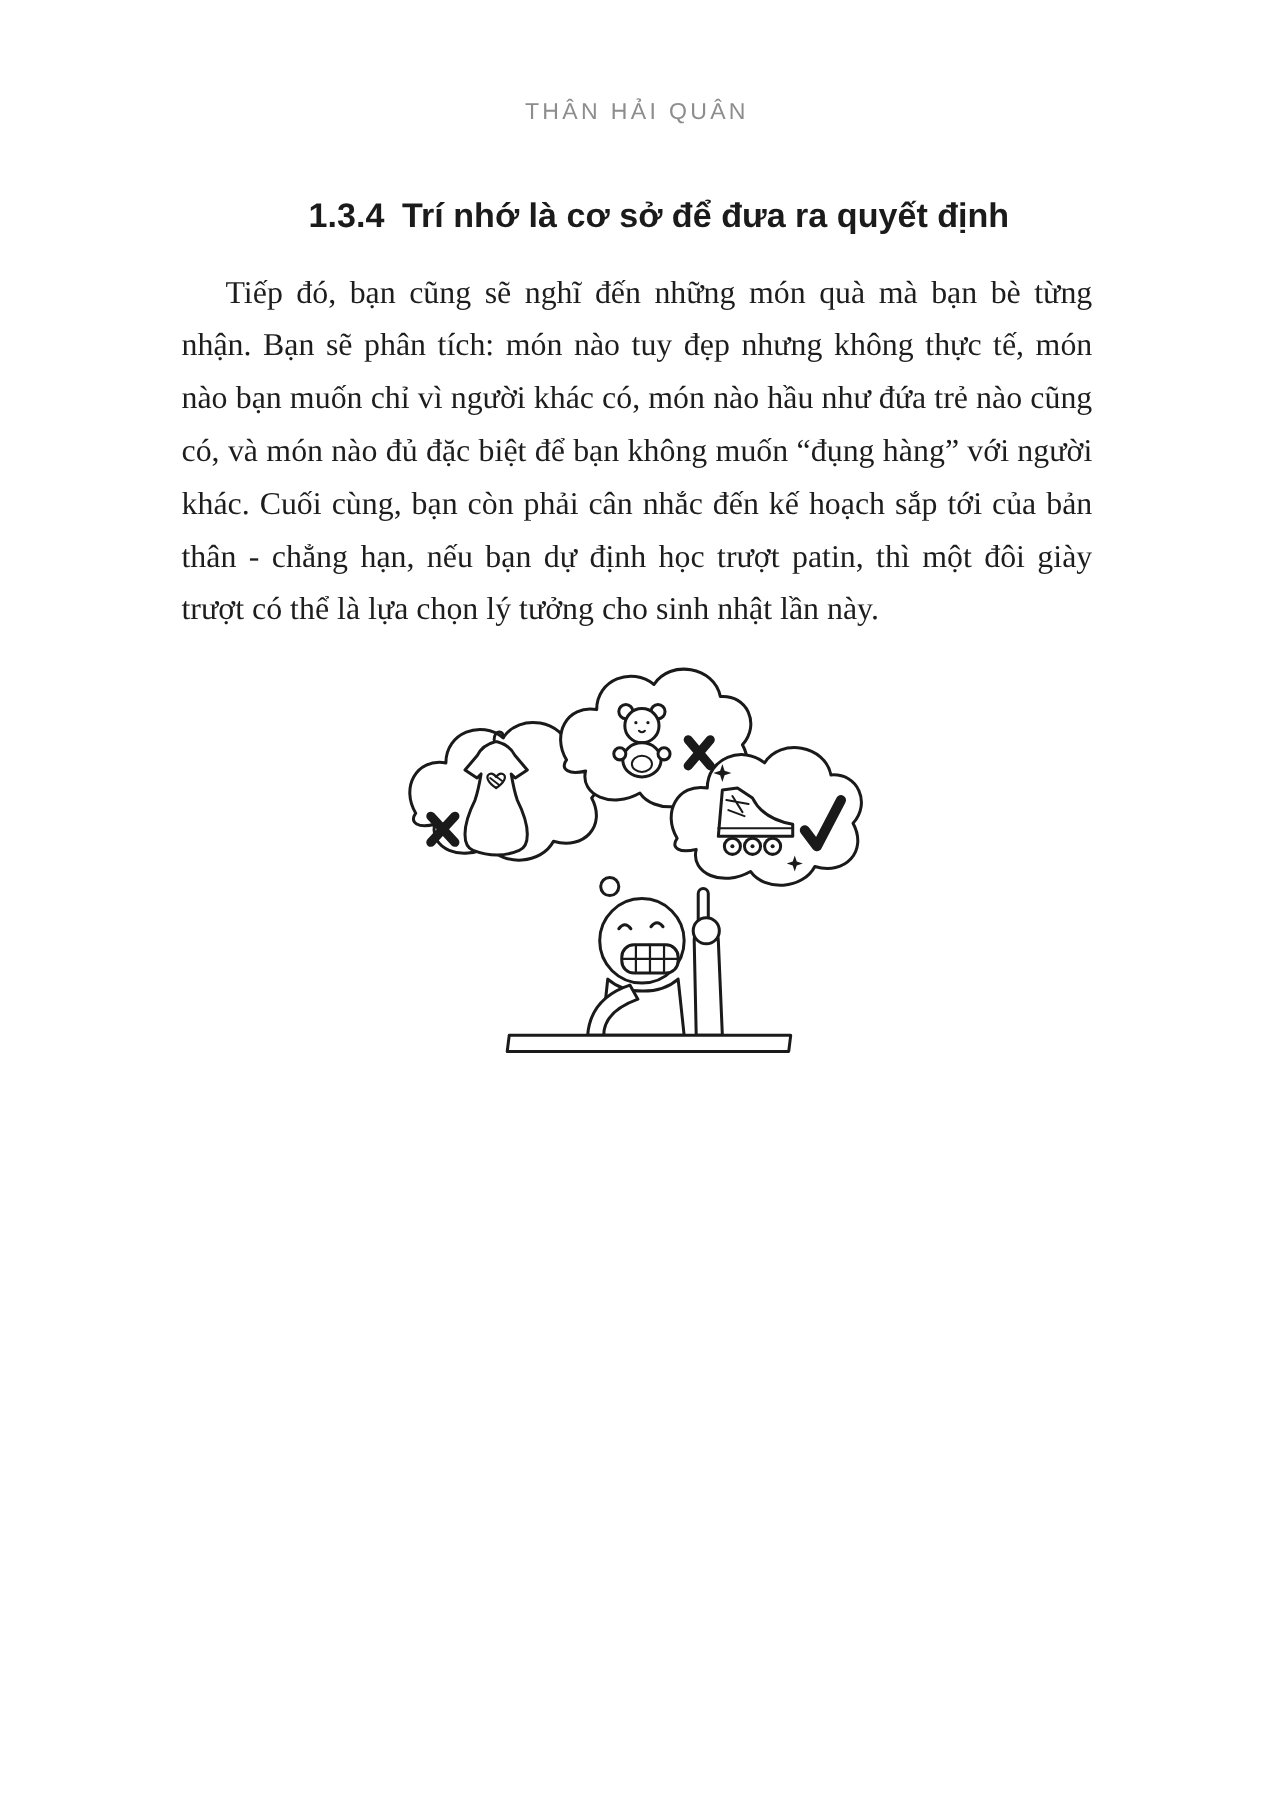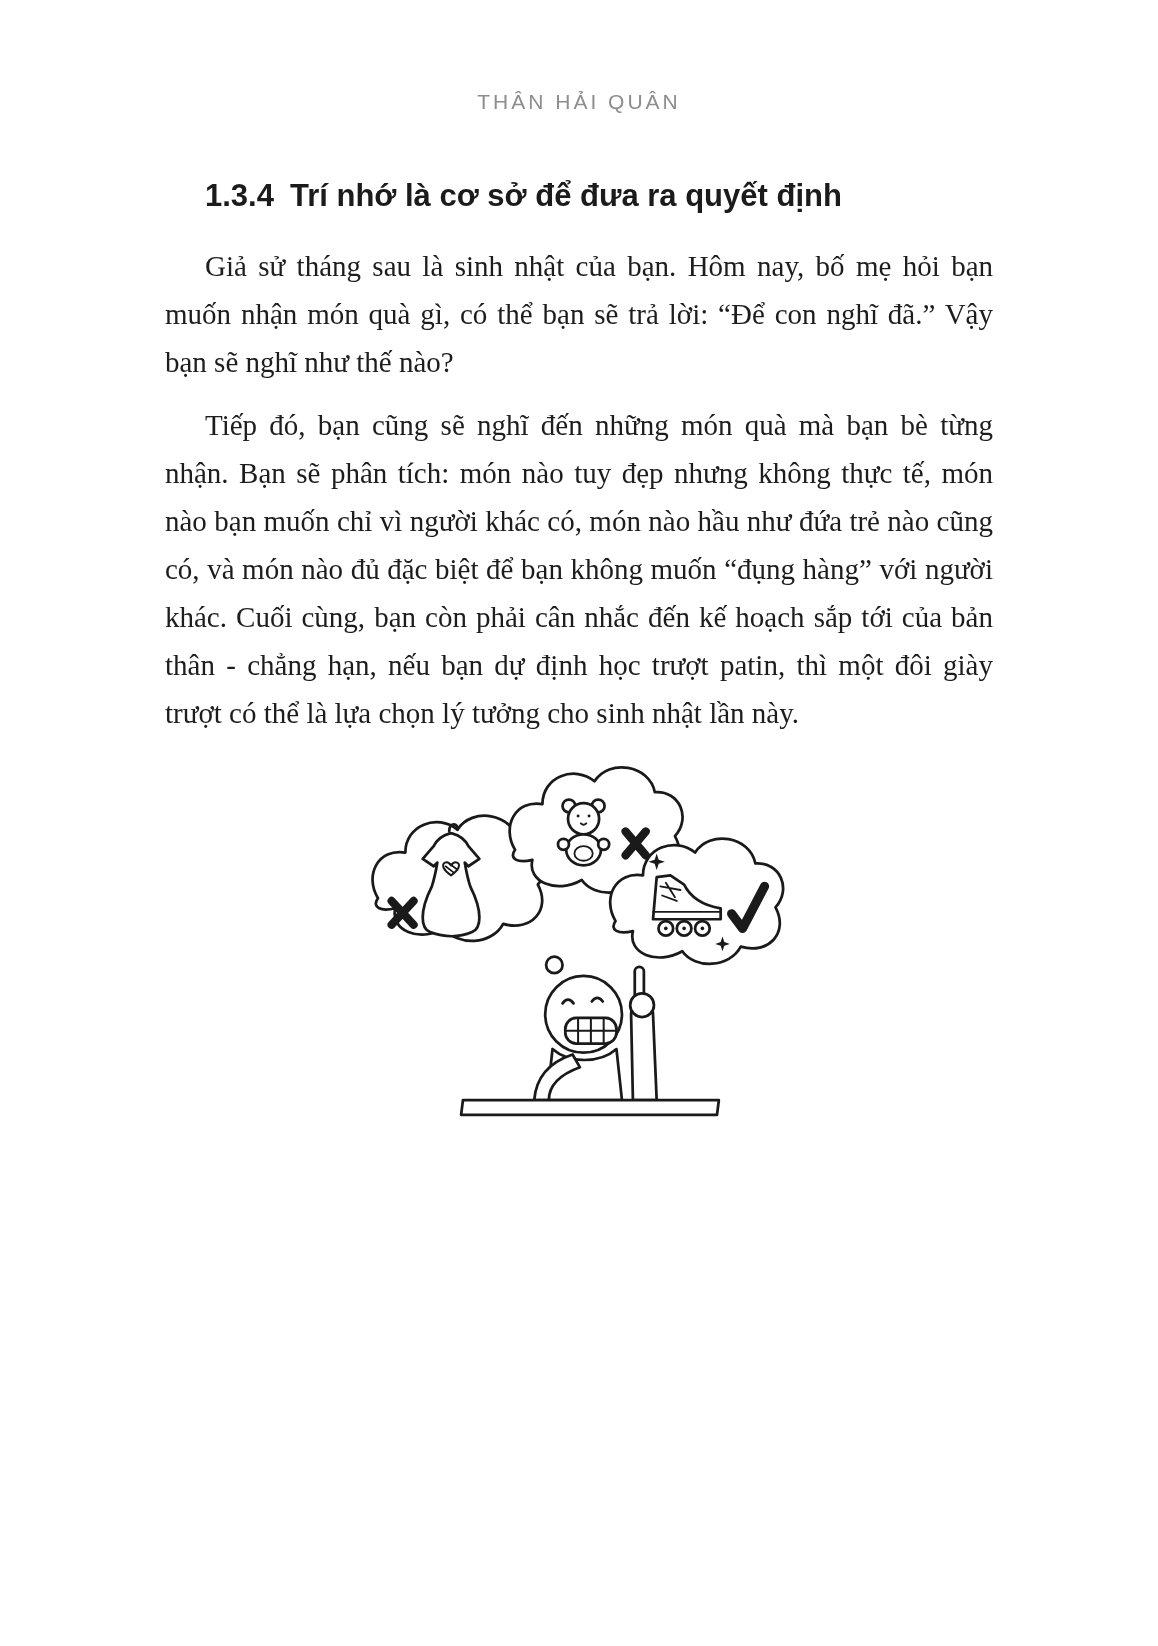--- a/index.html
+++ b/index.html
@@ -28,20 +28,21 @@
     left: 165px;
     top: 178px;
     width: 828px;
   }
   .section-heading {
     font-family: "Liberation Sans", sans-serif;
     font-size: 31px;
     font-weight: 700;
     color: #1b1b1b;
     margin: 0 0 28px 40px;
+    text-align: center;
   }
   .section-heading .num { margin-right: 16px; }
   p.body-para {
     font-size: 29px;
     line-height: 48px;
     color: #1d1d1d;
     text-align: justify;
     text-indent: 40px;
     margin-bottom: 15px;
   }
@@ -84,21 +85,20 @@
 <body>
 
 <div class="page">
 
   <div class="running-header">THÂN HẢI QUÂN</div>
 
   <div class="content">
 
     <h1 class="section-heading"><span class="num">1.3.4</span><span>Trí nhớ là cơ sở để đưa ra quyết định</span></h1>
 
-    <p class="body-para">Giả sử tháng sau là sinh nhật của bạn. Hôm nay, bố mẹ hỏi bạn muốn nhận món quà gì, có thể bạn sẽ trả lời: “Để con nghĩ đã.” Vậy bạn sẽ nghĩ như thế nào?</p>
     <p class="body-para">Tiếp đó, bạn cũng sẽ nghĩ đến những món quà mà bạn bè từng nhận. Bạn sẽ phân tích: món nào tuy đẹp nhưng không thực tế, món nào bạn muốn chỉ vì người khác có, món nào hầu như đứa trẻ nào cũng có, và món nào đủ đặc biệt để bạn không muốn “đụng hàng” với người khác. Cuối cùng, bạn còn phải cân nhắc đến kế hoạch sắp tới của bản thân - chẳng hạn, nếu bạn dự định học trượt patin, thì một đôi giày trượt có thể là lựa chọn lý tưởng cho sinh nhật lần này.</p>
 
     <div class="illustration">
       <svg viewBox="0 -25 490 430" aria-hidden="true">
         <g stroke="#1a1a1a" stroke-width="3" fill="#ffffff" stroke-linecap="round" stroke-linejoin="round">
 
           <path d="M 25 135 C 10 110, 25 80, 55 85 C 55 55, 90 42, 112 60 C 128 35, 172 42, 178 72 C 205 70, 218 100, 200 120 C 215 148, 192 172, 162 163 C 150 186, 112 188, 98 168 C 70 184, 38 170, 44 146 C 28 150, 18 145, 25 135 Z"></path>
           <path d="M 175 82 C 160 57, 175 27, 205 32 C 205 2, 240 -11, 262 7 C 278 -18, 322 -11, 328 19 C 355 17, 368 47, 350 67 C 365 95, 342 119, 312 110 C 300 133, 262 135, 248 115 C 220 131, 188 117, 194 93 C 178 97, 168 92, 175 82 Z"></path>
           <path d="M 285 160 C 270 135, 285 105, 315 110 C 315 80, 350 67, 372 85 C 388 60, 432 67, 438 97 C 465 95, 478 125, 460 145 C 475 173, 452 197, 422 188 C 410 211, 372 213, 358 193 C 330 209, 298 195, 304 171 C 288 175, 278 170, 285 160 Z"></path>
           <circle cx="218" cy="208" r="9"></circle>

